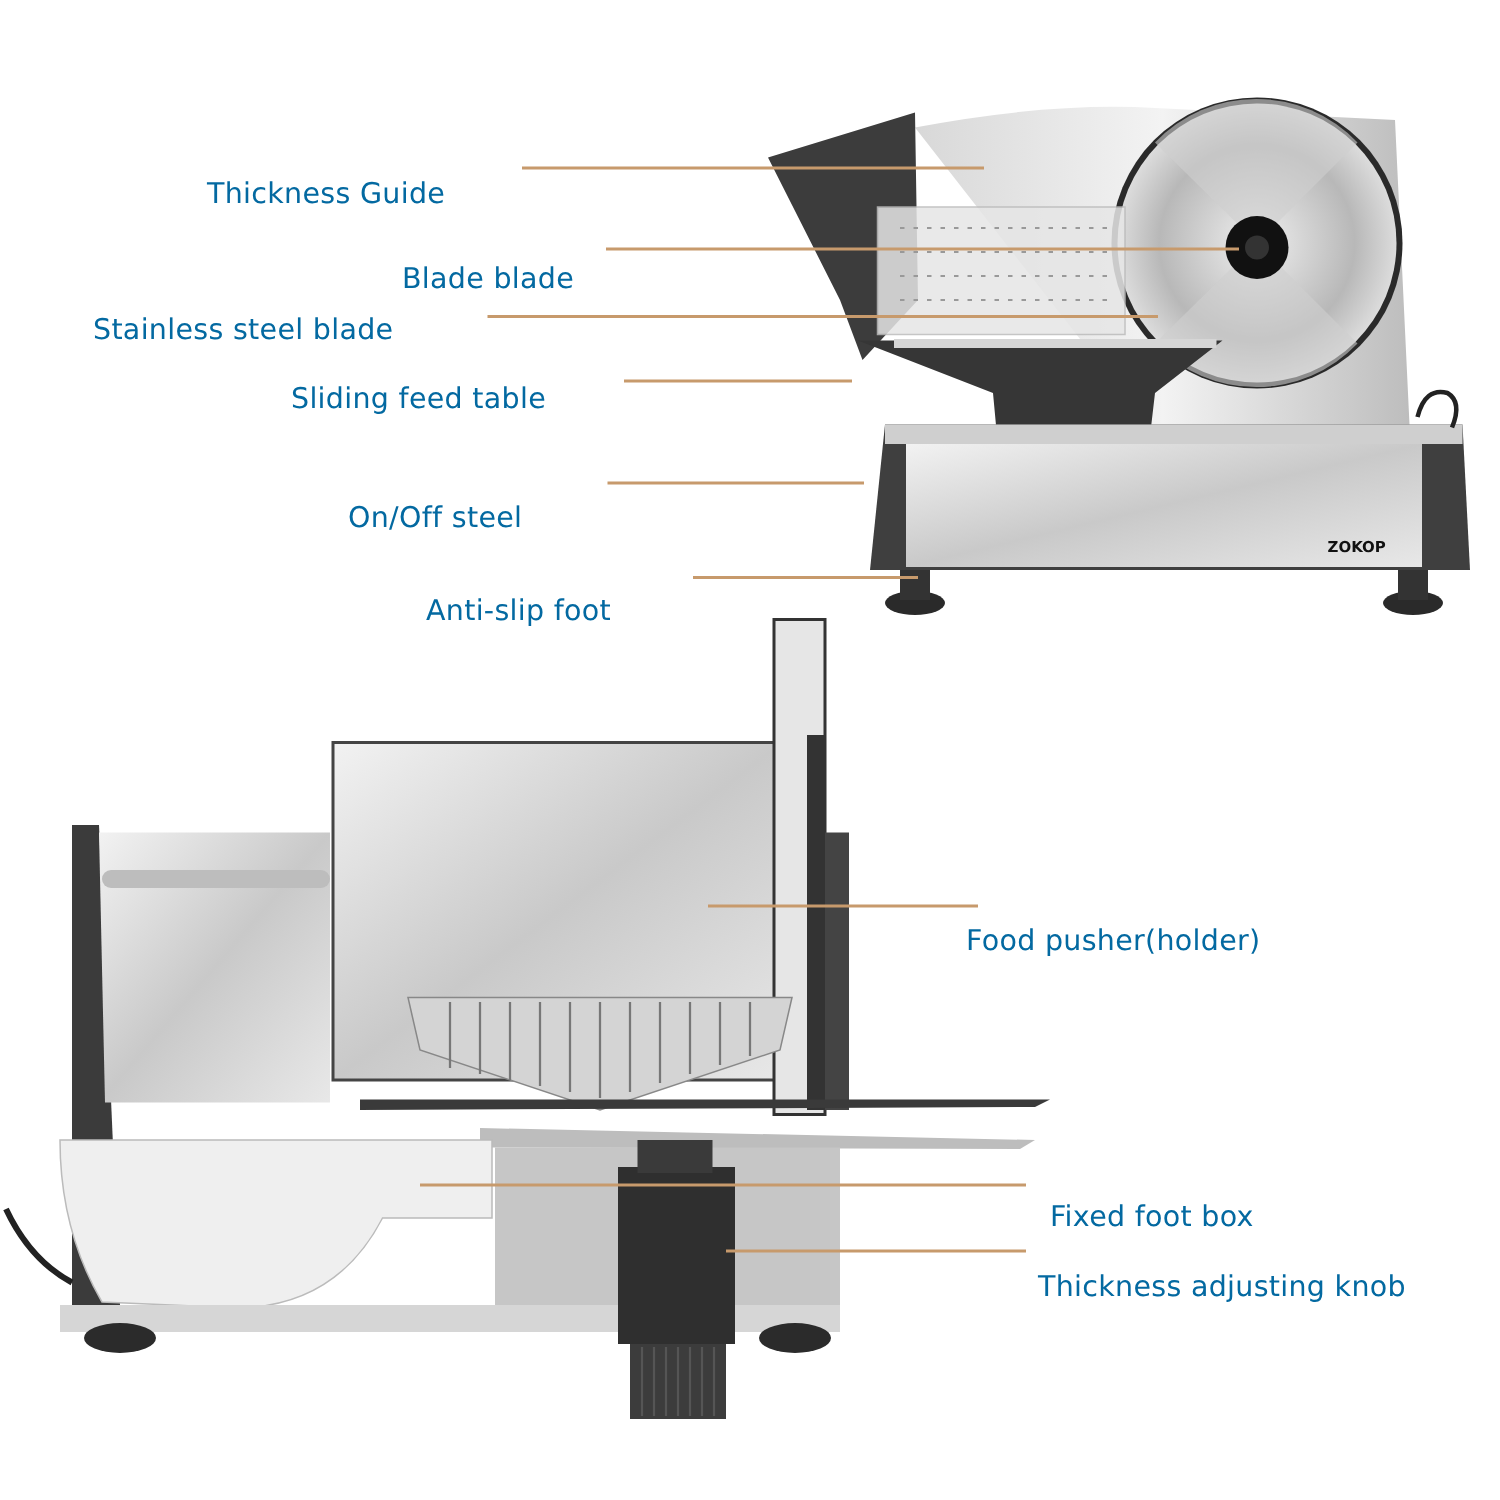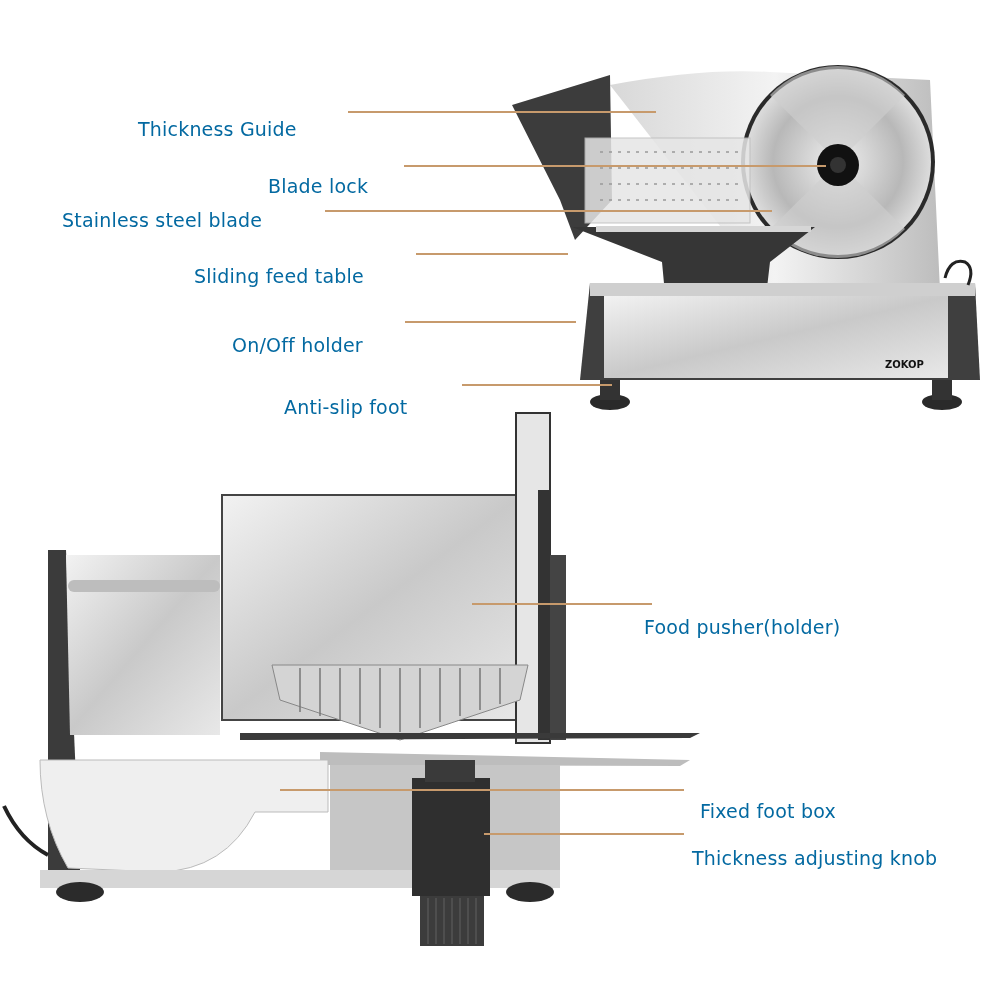--- a/index.html
+++ b/index.html
@@ -120,30 +120,30 @@
     </g>
 
     <path d="M4 806 Q20 840 48 855" fill="none" stroke="#222" stroke-width="4"></path>
   </g>
 </svg>
 
 <div>
   <span class="label" style="left:138px;top:91px">Thickness Guide</span>
   <div class="leader" style="left:348px;top:111px;width:308px"></div>
 
-  <span class="label" style="left:268px;top:148px">Blade lock</span>
+  <span class="label" style="left:268px;top:148px">Blade blade</span>
   <div class="leader" style="left:404px;top:165px;width:422px"></div>
 
   <span class="label" style="left:62px;top:182px">Stainless steel blade</span>
   <div class="leader" style="left:325px;top:210px;width:447px"></div>
 
-  <span class="label" style="left:194px;top:238px">Sliding feed table</span>
+  <span class="label" style="left:194px;top:228px">Sliding feed table</span>
   <div class="leader" style="left:416px;top:253px;width:152px"></div>
 
-  <span class="label" style="left:232px;top:307px">On/Off holder</span>
+  <span class="label" style="left:232px;top:307px">On/Off steel</span>
   <div class="leader" style="left:405px;top:321px;width:171px"></div>
 
   <span class="label" style="left:284px;top:369px">Anti-slip foot</span>
   <div class="leader" style="left:462px;top:384px;width:150px"></div>
 </div>
 
 <div>
   <div class="leader" style="left:472px;top:603px;width:180px"></div>
   <span class="label" style="left:644px;top:589px">Food pusher(holder)</span>
 

